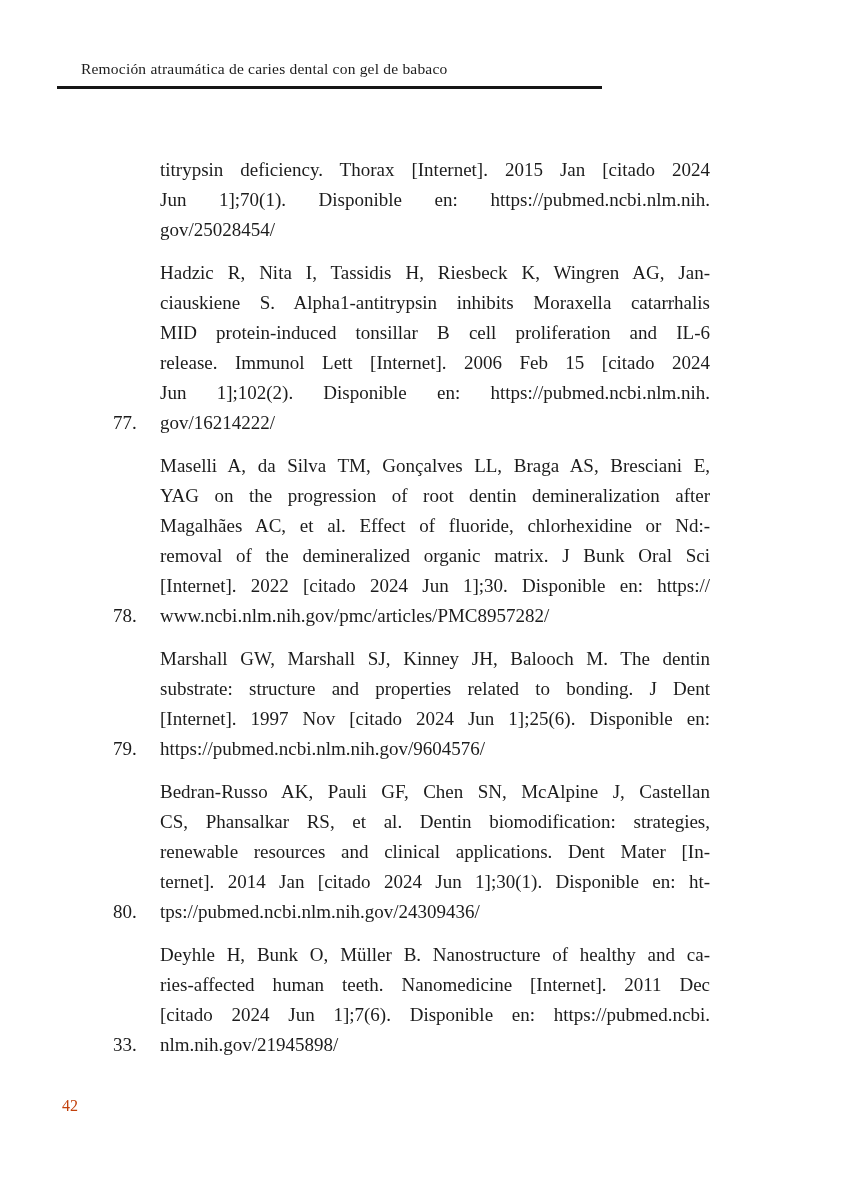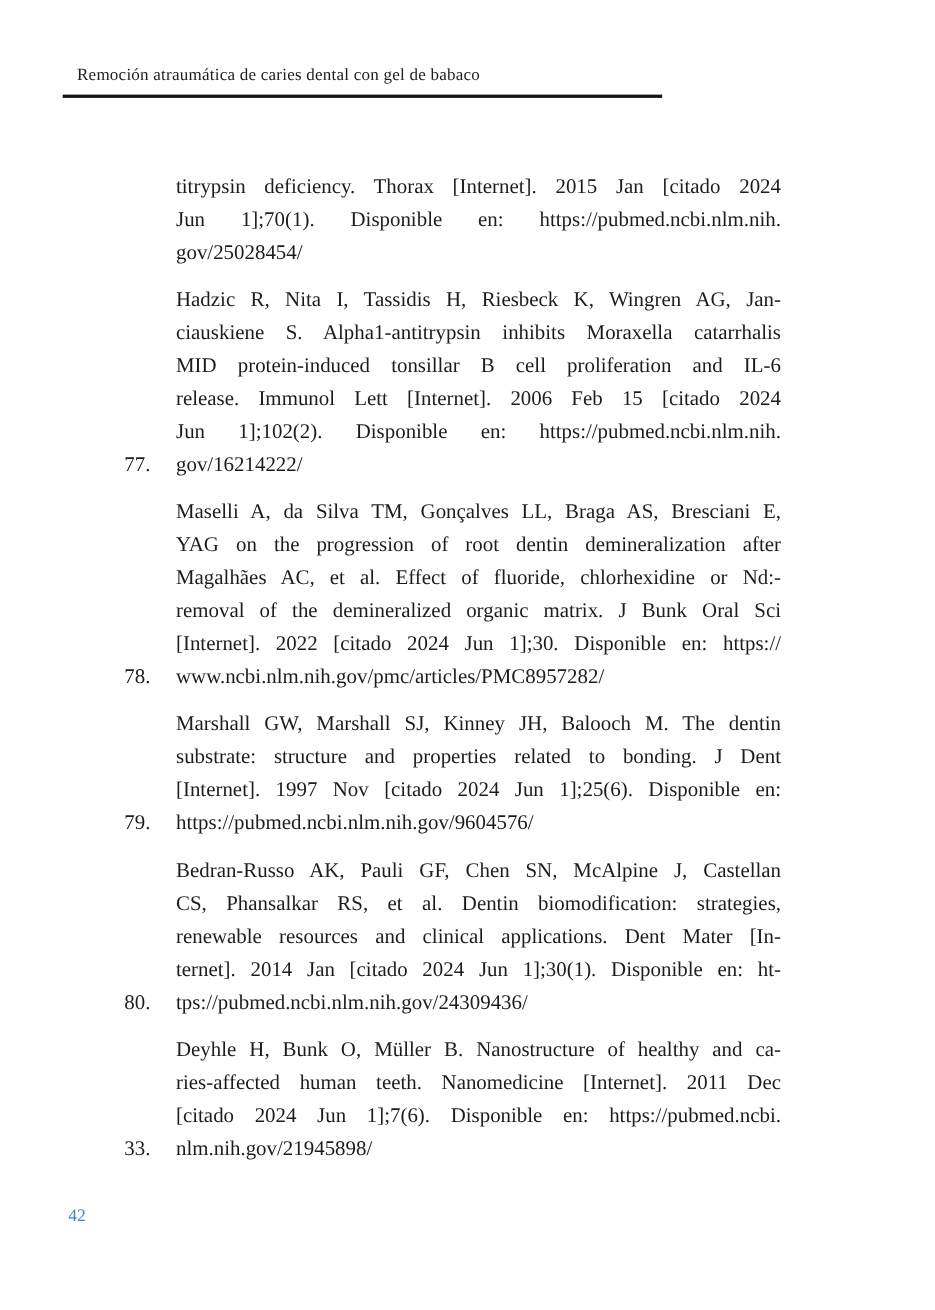--- a/index.html
+++ b/index.html
@@ -11,21 +11,21 @@
     position: relative;
     width: 850px;
     height: 1191px;
     background: #ffffff;
     font-family: "Liberation Serif", serif;
     color: #1c1c1c;
     overflow: hidden;
   }
   .running-header {
     position: absolute;
-    left: 70px;
+    left: 81px;
     top: 60px;
     font-size: 15.5px;
     letter-spacing: 0.2px;
     color: #1c1c1c;
     white-space: nowrap;
   }
   .header-rule {
     position: absolute;
     left: 57px;
     top: 86px;
@@ -63,21 +63,21 @@
     white-space: normal;
   }
   .ref-line.last {
     text-align-last: left;
   }
   .page-number {
     position: absolute;
     left: 62px;
     top: 1097px;
     font-size: 16px;
-    color: #3b82f6;
+    color: #c2410c;
   }
 </style>
 </head>
 <body>
 
 <div class="page">
 
   <div class="running-header">Remoción atraumática de caries dental con gel de babaco</div>
 
   <div class="header-rule"></div>

